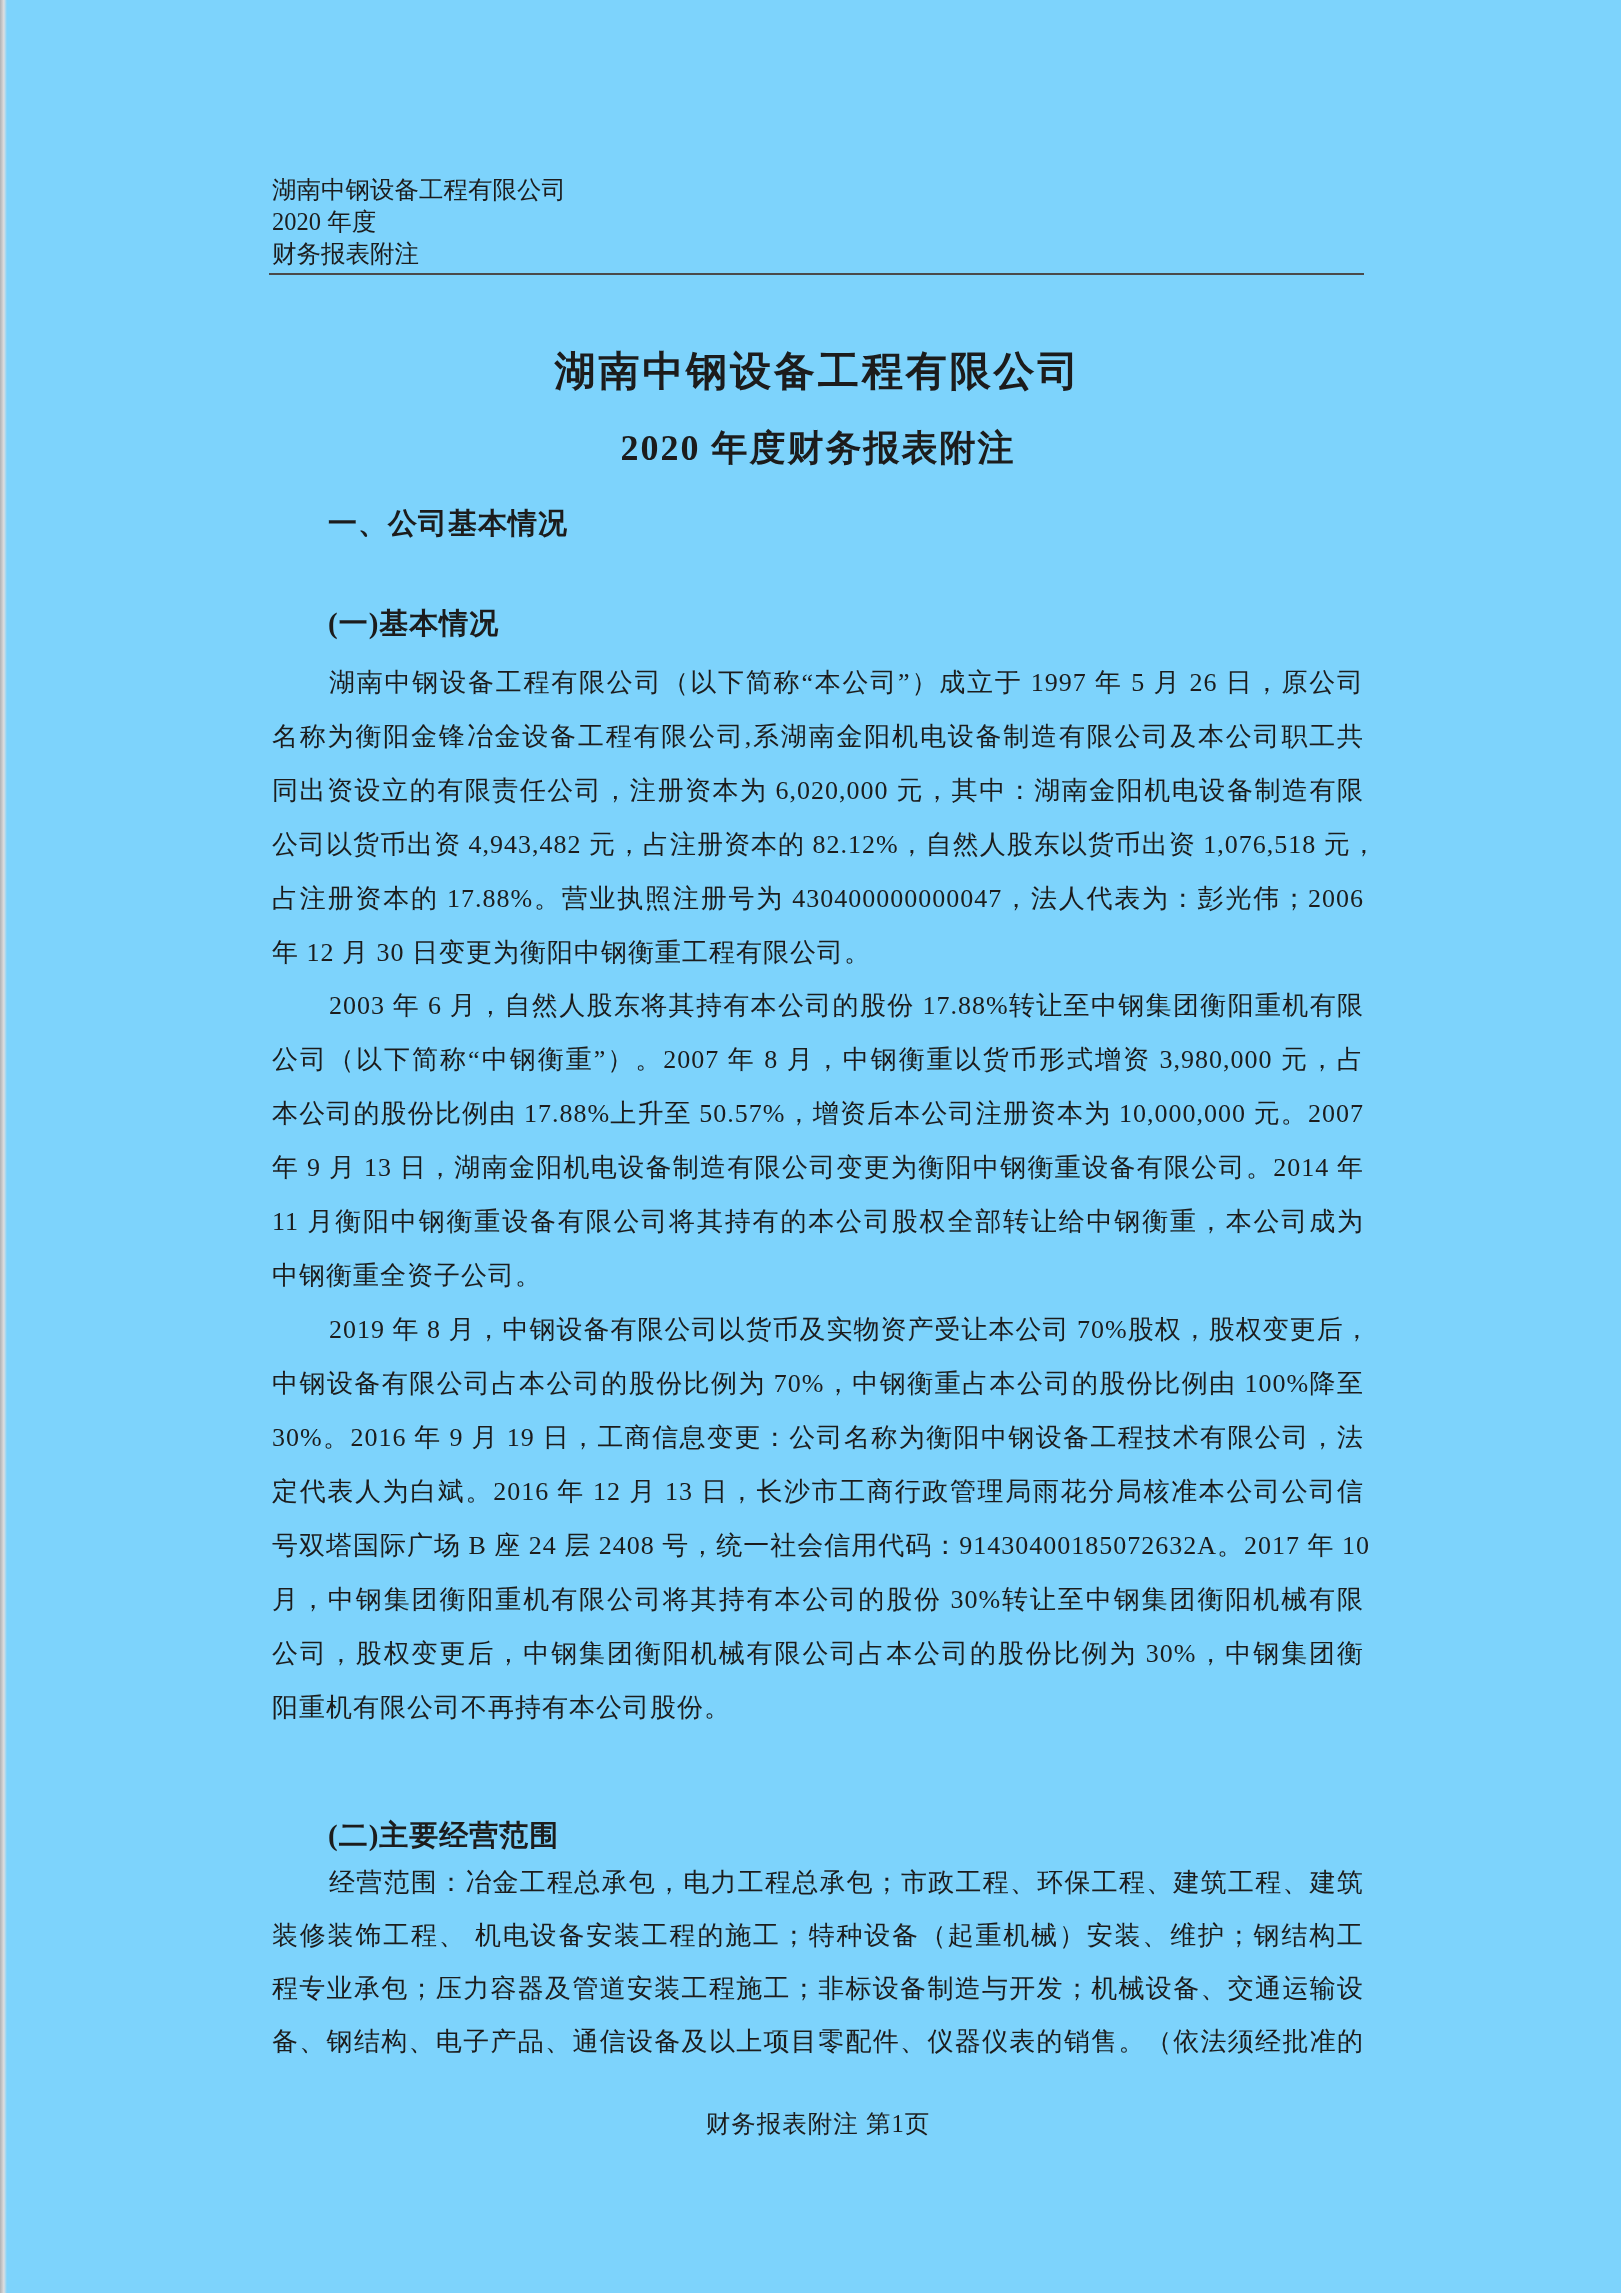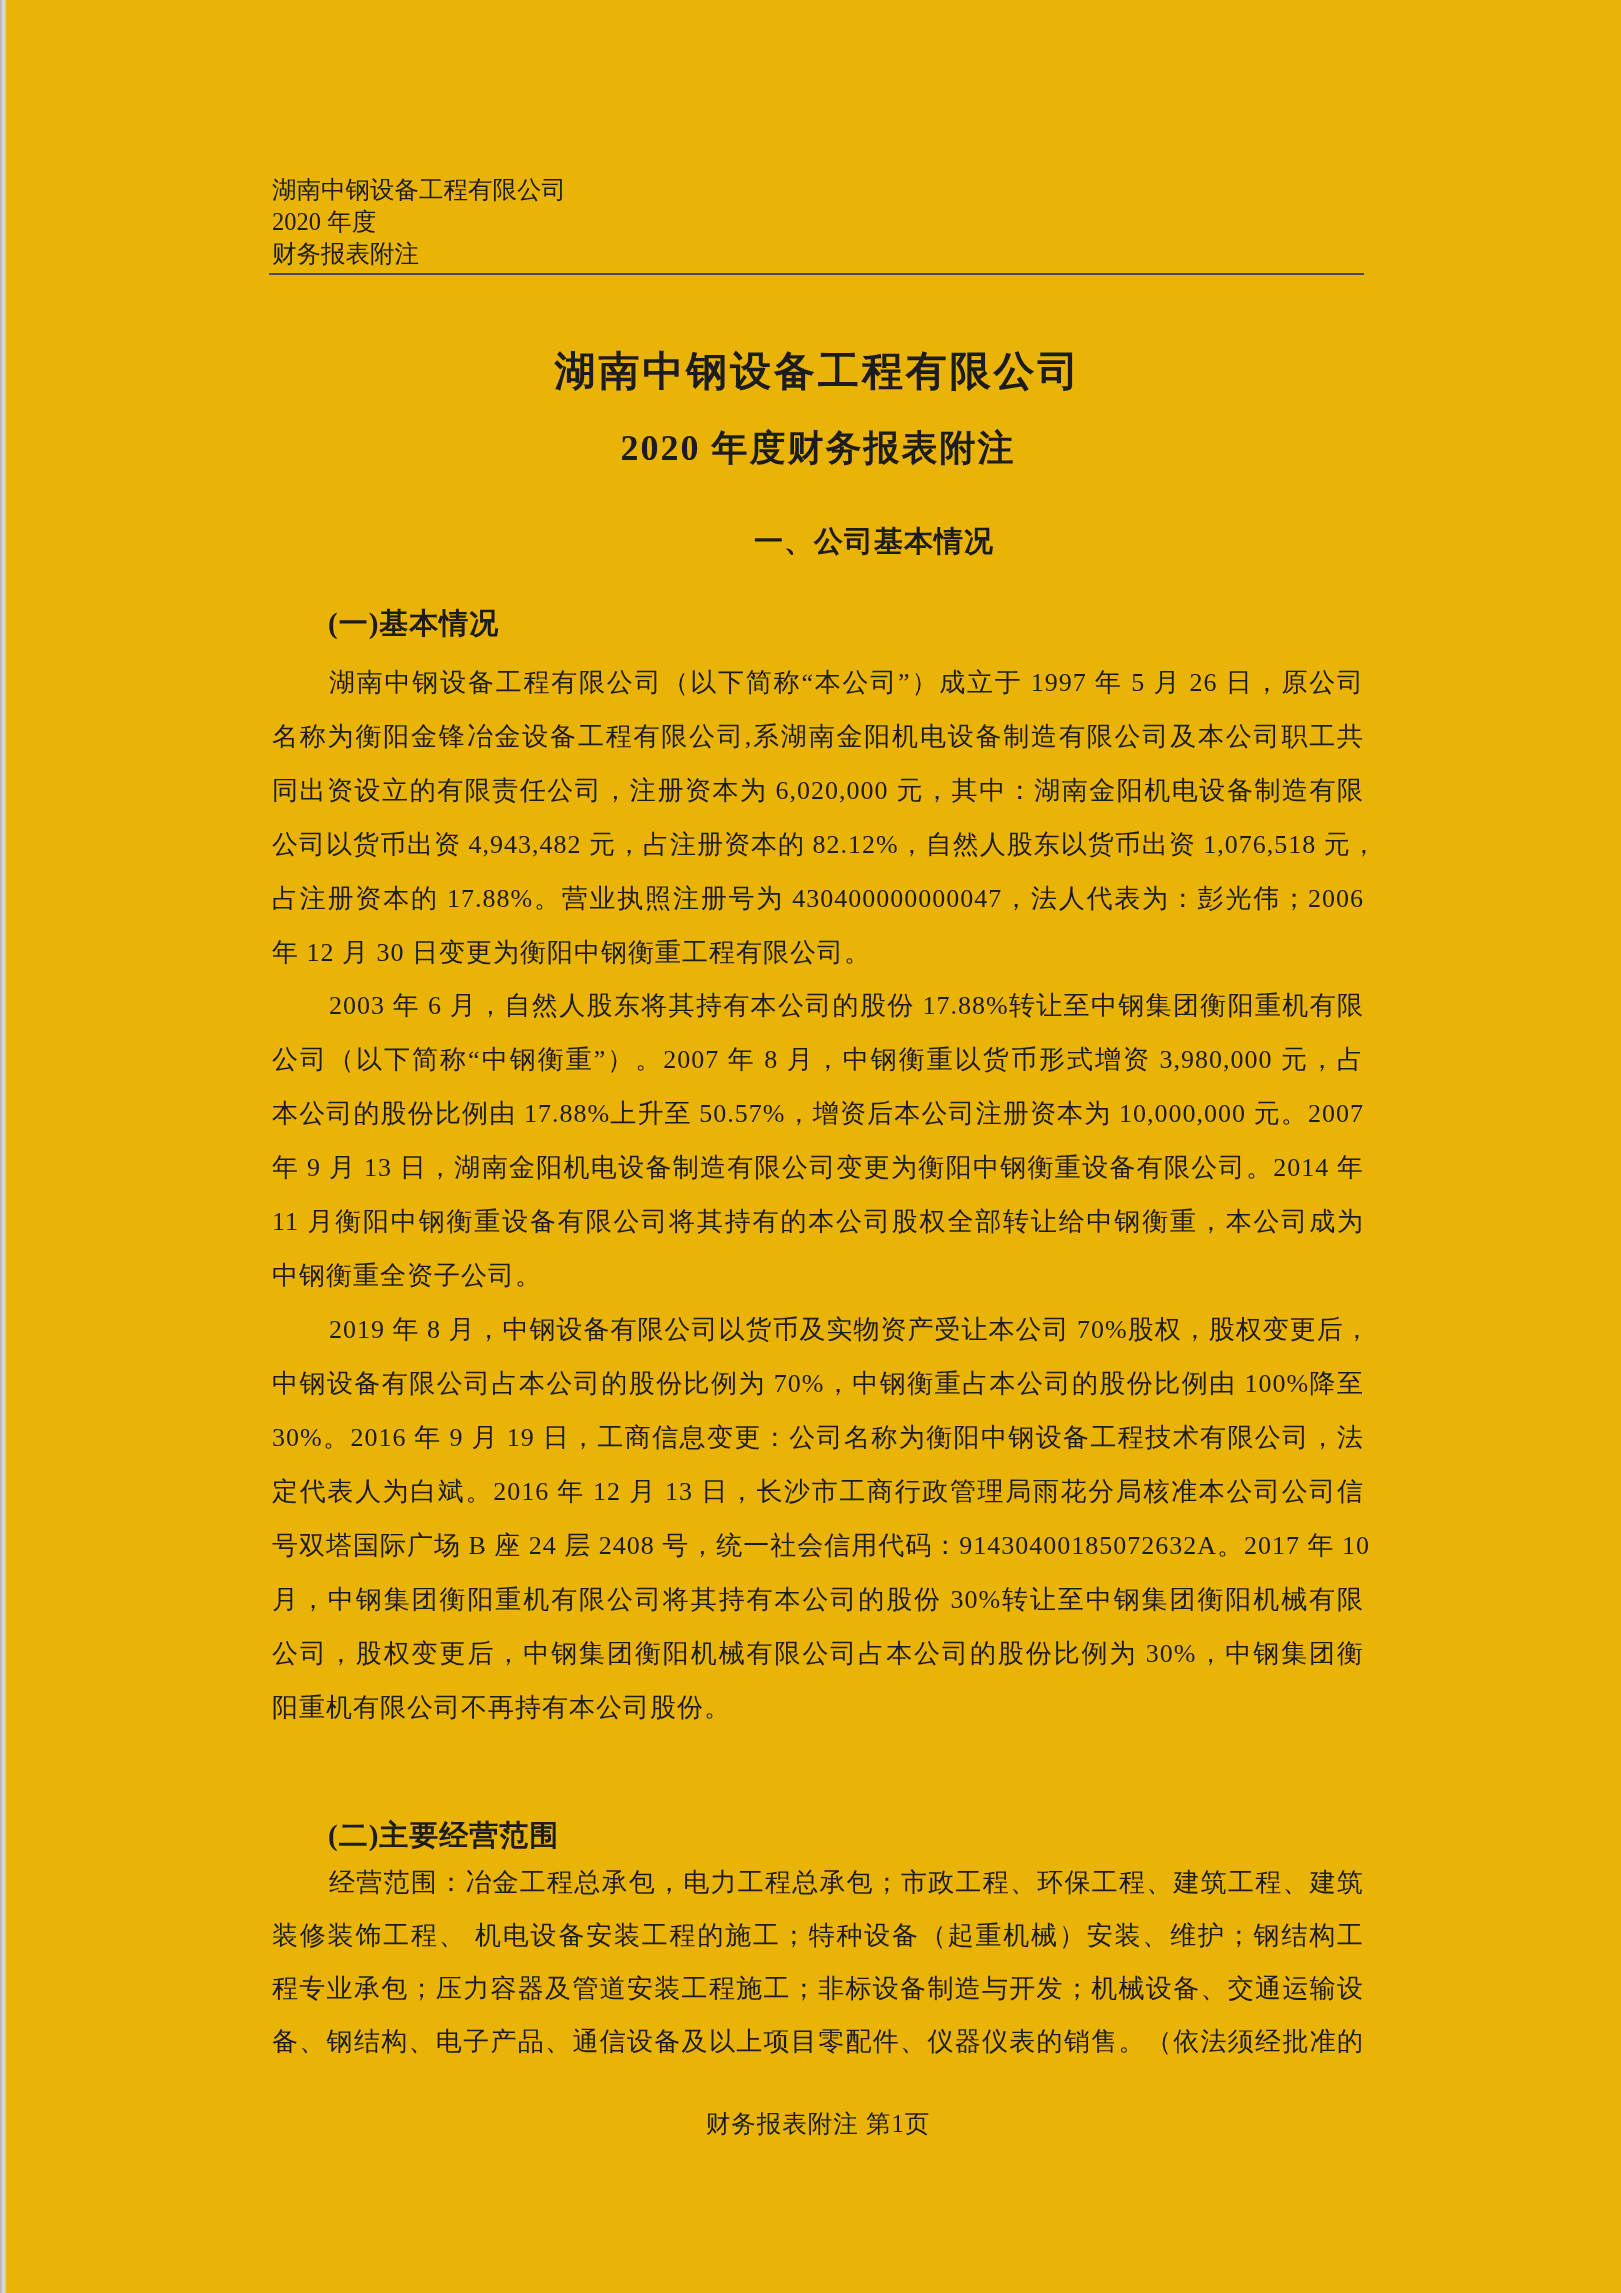--- a/index.html
+++ b/index.html
@@ -1,21 +1,21 @@
 <!DOCTYPE html>
 <html><head>
 <meta charset="utf-8">
 <style>
   html, body { margin: 0; padding: 0; background: #e8e8e8; }
   .page {
     position: relative;
     width: 1621px;
     height: 2294px;
     margin: 0 auto;
-    background: #eab308;
+    background: #7dd3fc;
     color: #1c1c1c;
     font-family: "Liberation Serif", "DejaVu Serif", serif;
     overflow: hidden;
   }
   
   .scan-edge {
     position: absolute;
     left: 0; top: 0;
     width: 6.9px; height: 100%;
     background: linear-gradient(to right, #aeb1b4, #dddedf 55%, rgba(255,255,255,0));
@@ -48,21 +48,21 @@
     letter-spacing: 2px;
   }
 
   
   .heading {
     font-size: 29px;
     font-weight: bold;
     padding-left: 56px;
     letter-spacing: 1px;
   }
-  .h-sec1 { top: 522px; text-align: center; }
+  .h-sec1 { top: 504px; }
   .h-sub1 { top: 604px; }
   .h-sub2 { top: 1804px; margin-top: 12px; }
 
   
   .para { }
   .p1 { top: 656px; }
   .p2 { top: 979px; }
   .p3 { top: 1303px; }
   .p4 { top: 1856px; }
   .bline {

